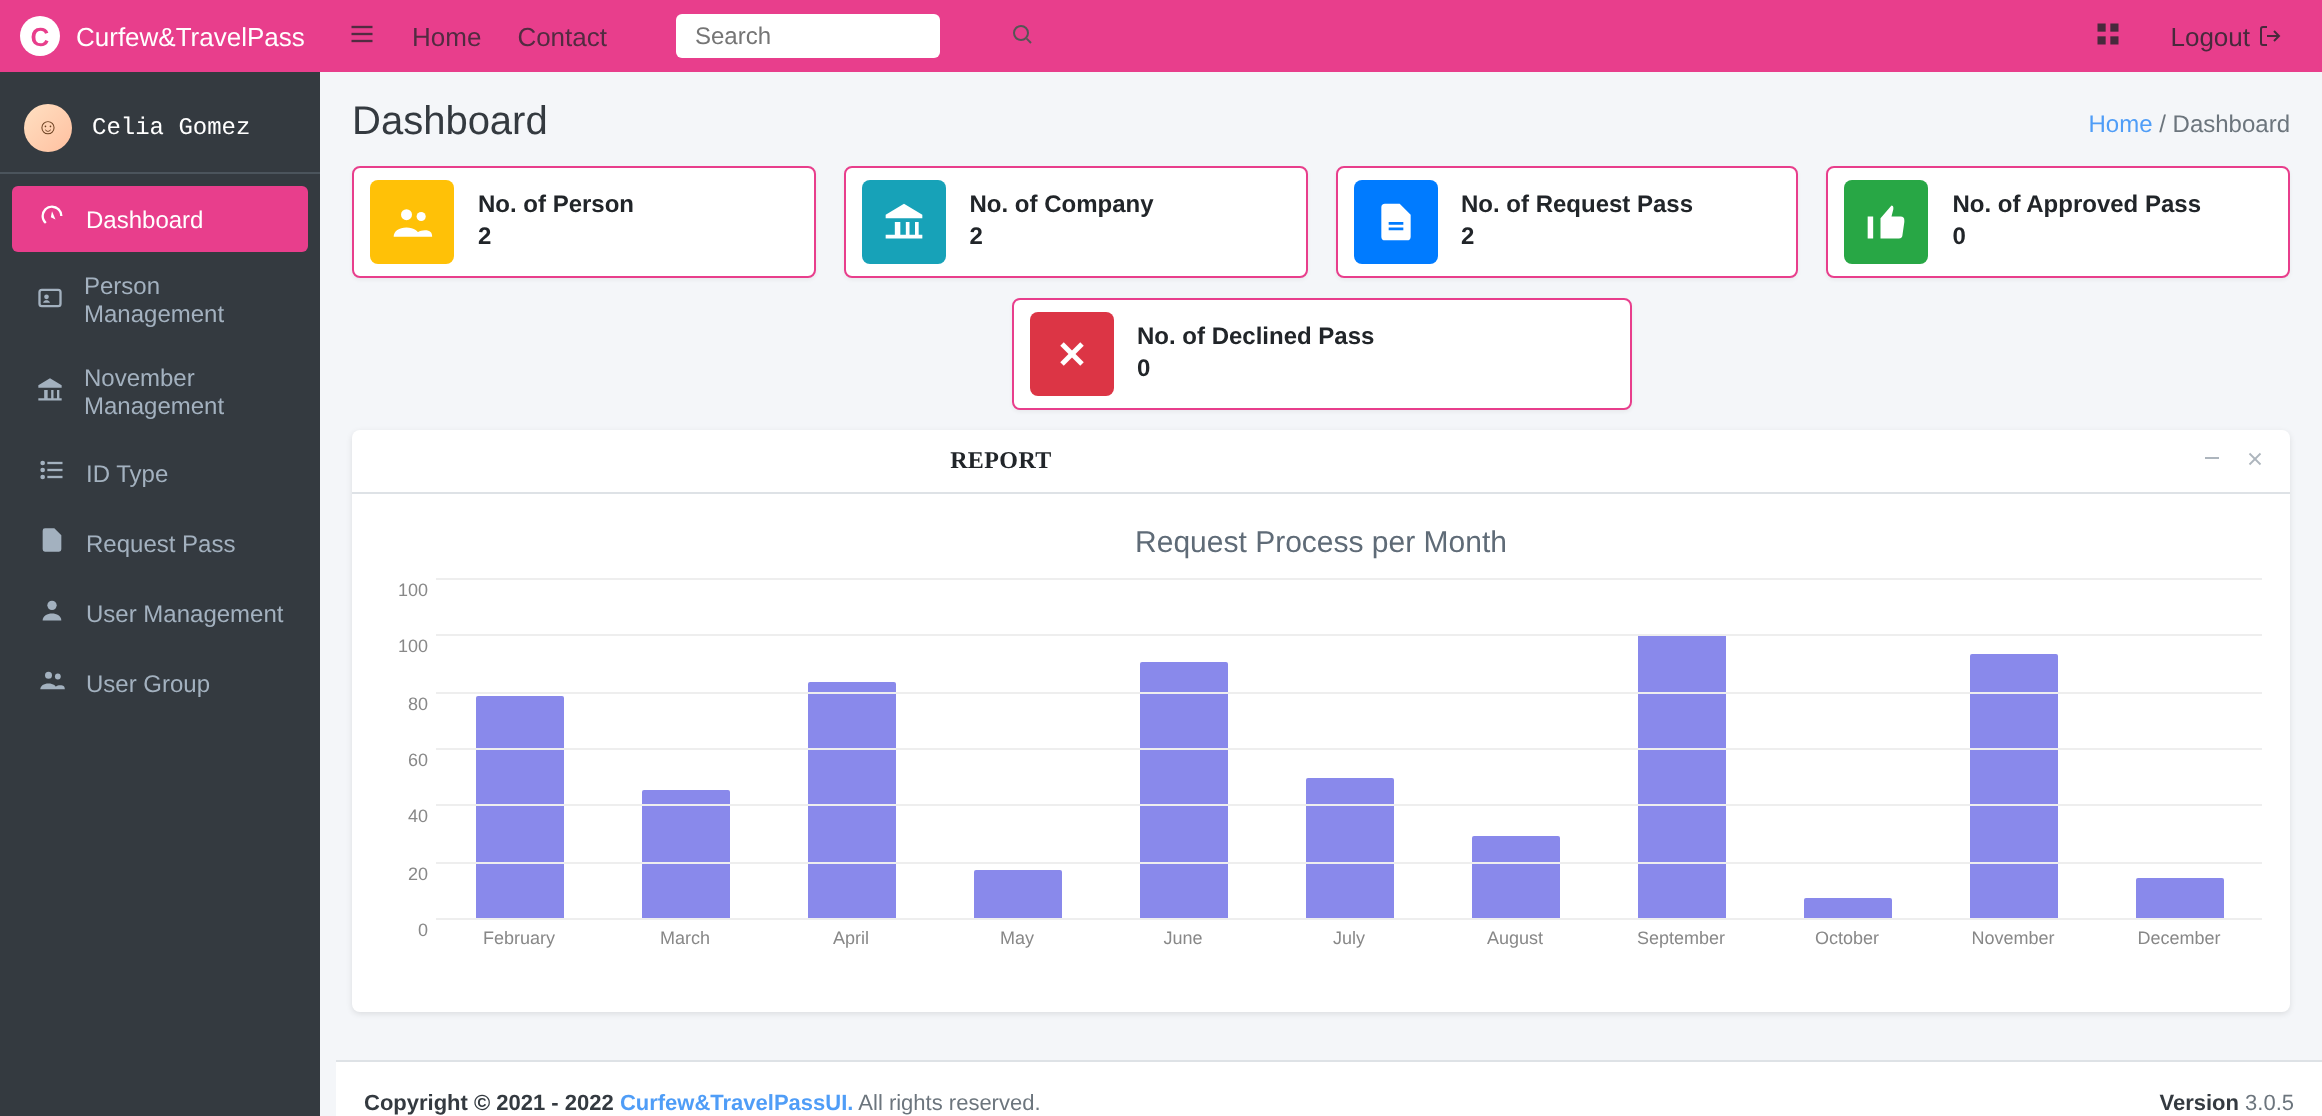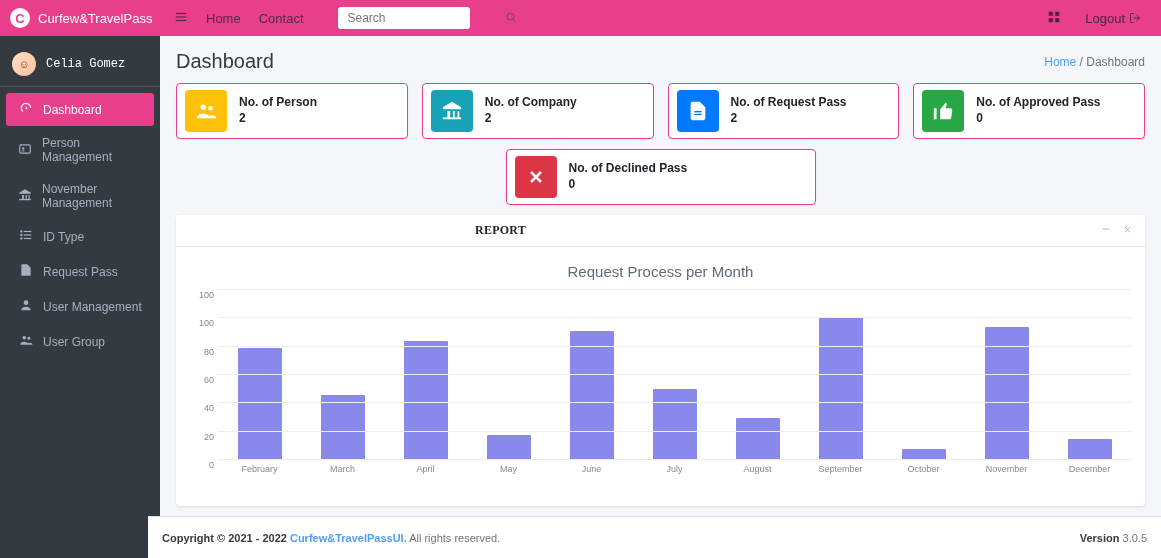--- a/index.html
+++ b/index.html
@@ -147,23 +147,23 @@
     flex:1;display:flex;flex-direction:column;align-items:center;justify-content:flex-end;
     height:170px;position:relative;
   }
   .bar{width:44px;background:var(--bar);border-radius:1px;}
   .bar-label{
     position:absolute;top:174px;font-size:9px;color:#888;white-space:nowrap;
   }
 
   
   .footer{
-    position:absolute;left:148px;right:0;bottom:0;height:42px;
+    position:absolute;left:168px;right:0;bottom:0;height:28px;
     background:#fff;border-top:1px solid var(--border);
-    display:flex;align-items:center;padding:0 14px;font-size:11px;color:#6c757d;
+    display:flex;align-items:flex-end;padding:0 14px;font-size:11px;color:#6c757d;
   }
   .footer strong{color:#343a40;}
   .footer a{color:var(--link);text-decoration:none;font-weight:600;}
   .footer .ver{margin-left:auto;}
 
   
 </style>
 </head>
 <body>
 

